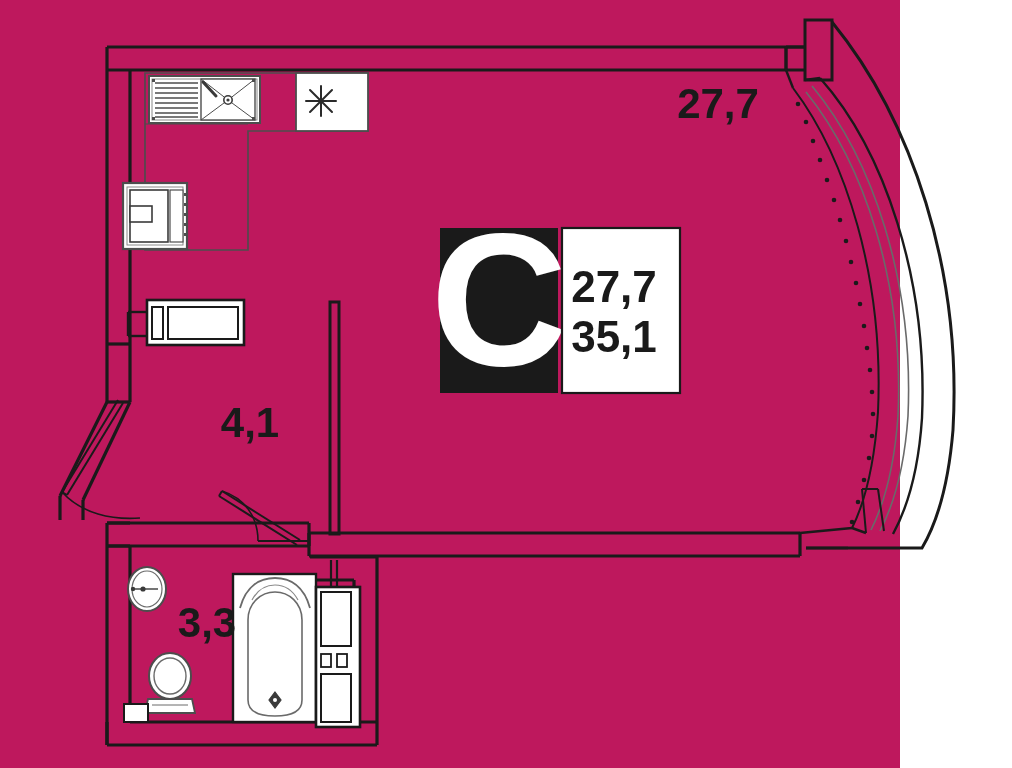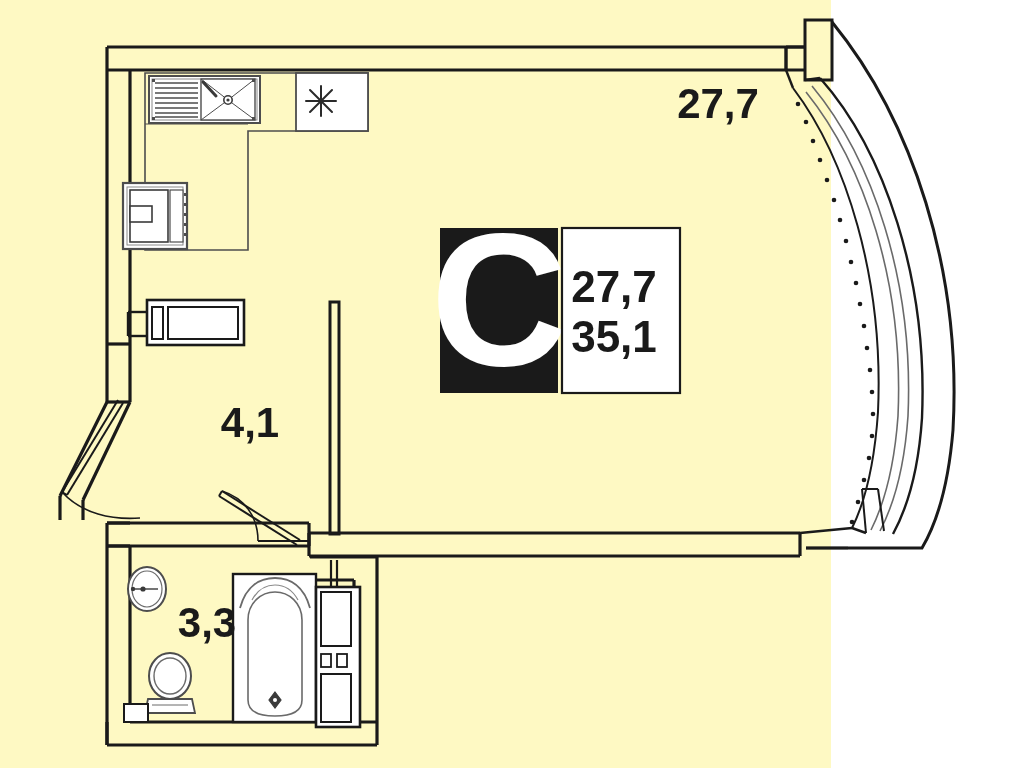--- a/index.html
+++ b/index.html
@@ -8,23 +8,23 @@
     background: #ffffff;
   }
   body {
     width: 1012px;
     height: 768px;
     font-family: "Liberation Sans", sans-serif;
     overflow: hidden;
   }
   #plan-root {
     position: relative;
-    width: 831px;
+    width: 900px;
     height: 768px;
-    background: #fef9c3;
+    background: #be185d;
   }
   #plan-svg {
     position: absolute;
     top: 0;
     left: 0;
     width: 1012px;
     height: 768px;
   }
   .area-label {
     font-family: "Liberation Sans", sans-serif;

